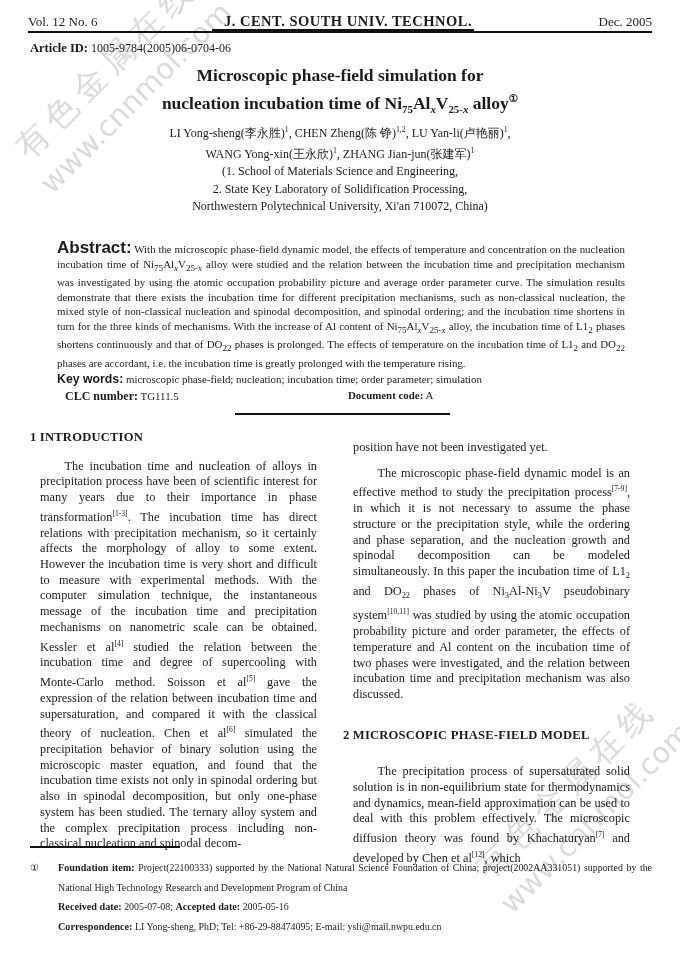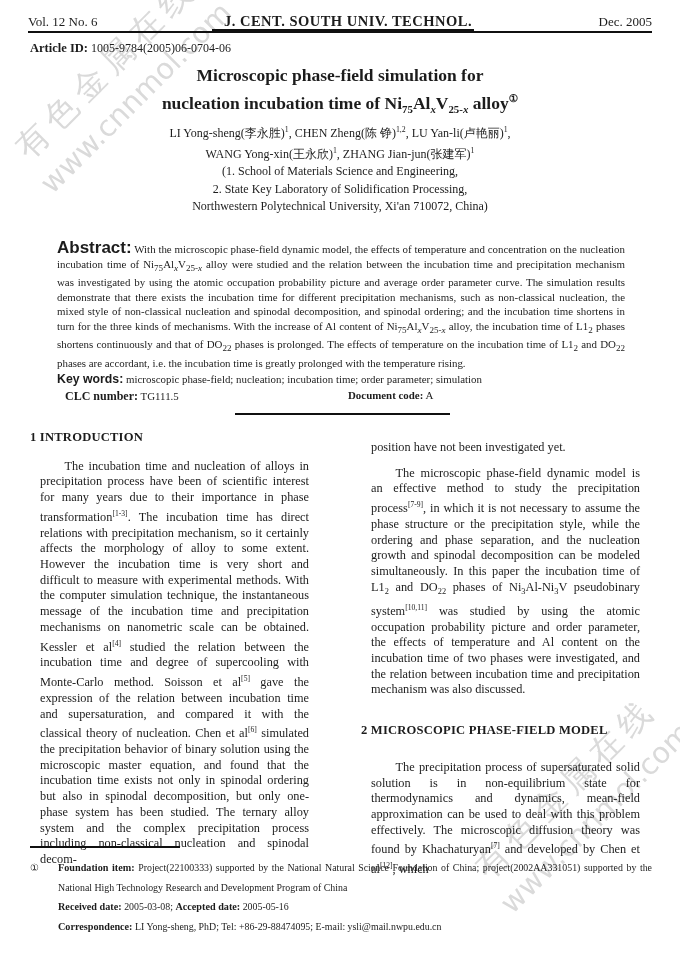--- a/index.html
+++ b/index.html
@@ -57,21 +57,21 @@
   .clc{
     position:absolute;left:65px;right:55px;top:389px;
     font-size:10.9px;
   }
   .clc .lbl{font-weight:bold;font-size:12px;}
   .clc .doc{position:absolute;left:283px;}
   .mid-rule{position:absolute;left:235px;top:413px;width:215px;height:2px;background:#101010;}
   
   .columns{
     position:absolute;left:30px;top:430px;width:620px;
-    display:flex;gap:42px;
+    display:flex;gap:16px;
   }
   .col{width:297px;font-size:12.3px;line-height:15.7px;text-align:justify;}
   .col h3{
     font-size:12.6px;margin:0 0 13px 0;font-weight:bold;
     font-family:"Liberation Serif",serif;letter-spacing:.2px;
   }
   .col h3.h2{margin:25px 0 21px 0;}
   .col p{margin:10px;}
   .col p.indent{text-indent:2em;}
   .col sup{font-size:.62em;}
@@ -154,20 +154,20 @@
     </div>
   </div>
 
   <div class="fn-rule"></div>
   <div class="footnotes">
     <div class="fn-found">
       <span class="fn-marker">①</span>
       <b>Foundation item:</b><span> Project(22100333) supported by the National Natural Science Foundation of China; project(2002AA331051) supported by the National High Technology Research and Development Program of China</span>
     </div>
     <div class="fn-line">
-      <b>Received date:</b><span> 2005-03-08;  </span><b>Accepted date:</b><span> 2005-05-16</span>
+      <b>Received date:</b><span> 2005-07-08;  </span><b>Accepted date:</b><span> 2005-05-16</span>
     </div>
     <div class="fn-line">
       <b>Correspondence:</b><span> LI Yong-sheng, PhD; Tel: +86-29-88474095; E-mail: ysli@mail.nwpu.edu.cn</span>
     </div>
   </div>
 
 </div>
 
 </body></html>

